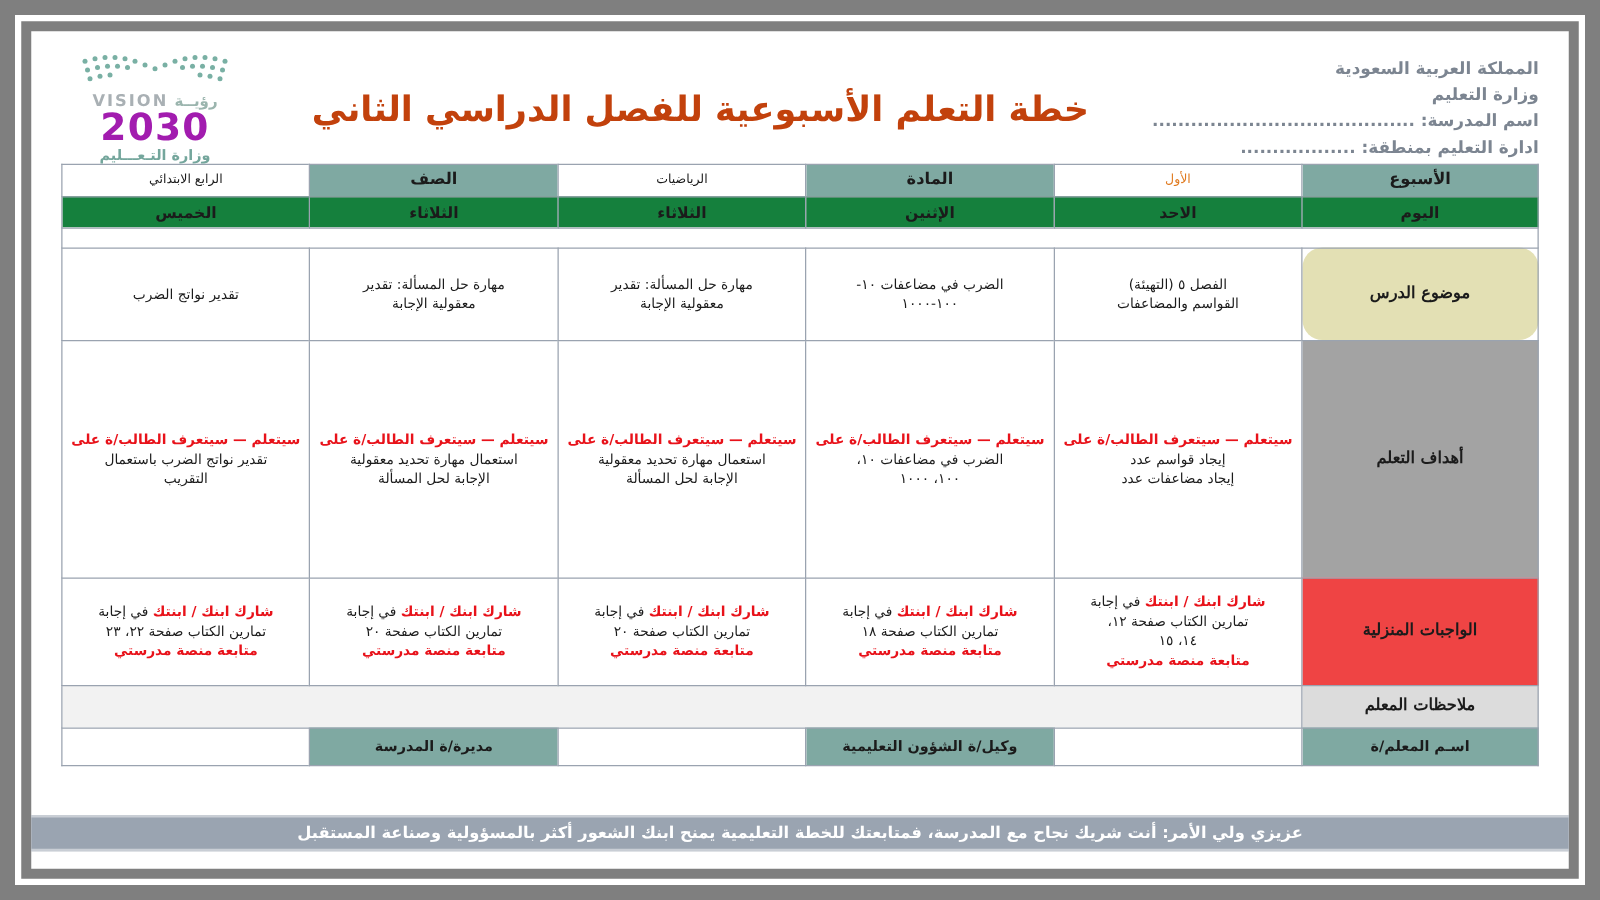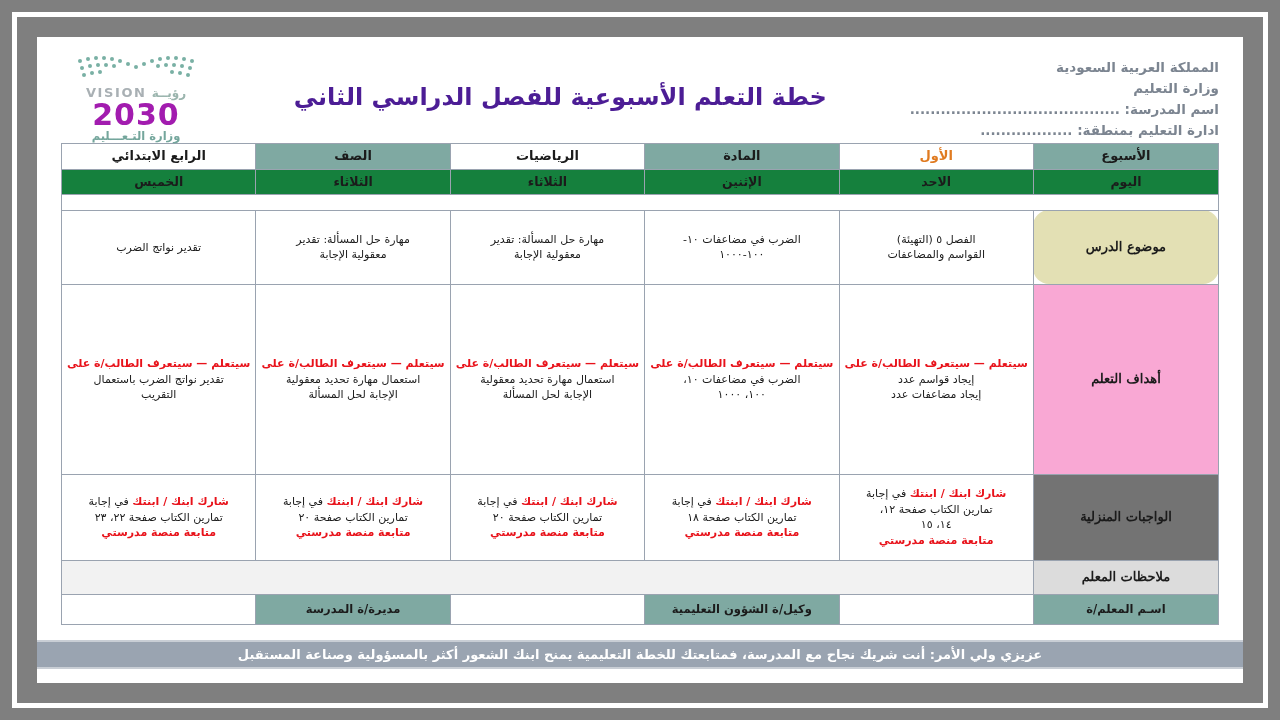--- a/index.html
+++ b/index.html
@@ -21,21 +21,21 @@
     position: absolute;
     left: 0; top: 0;
     width: 1280px; height: 720px;
     background: #7f7f7f;
     padding: 12px;
   }
   #frame-inner {
     width: 100%; height: 100%;
     border: 5px solid #ffffff;
     background: #7f7f7f;
-    padding: 20px;
+    padding: 8px;
   }
 
   
   #page {
     position: relative;
     width: 100%;
     height: 100%;
     background: #ffffff;
     padding: 14px 24px 0 24px;
   }
@@ -59,22 +59,22 @@
     white-space: nowrap;
   }
   .hdr-meta .dots { letter-spacing: 0.5px; }
 
   .hdr-title {
     flex: 1;
     text-align: center;
     padding-top: 32px;
   }
   .hdr-title span {
-    color: #4c1d95;
-    font-size: 24px;
+    color: #c2410c;
+    font-size: 28px;
     font-weight: 700;
   }
 
   
   .logo-wrap {
     width: 150px;
     padding-top: 4px;
     text-align: center;
     direction: ltr;
   }
@@ -131,22 +131,22 @@
   
   .r1-lbl {
     background: #7fa9a2;
     color: #ffffff;
     font-weight: 700;
     font-size: 13px;
     height: 22px;
   }
   .r1-val {
     background: #ffffff;
-    font-weight: 700;
-    font-size: 13px;
+    font-weight: 400;
+    font-size: 10px;
     color: #e8121a;
   }
   .r1-val.orange { color: #e07b21; }
 
   
   .r2 {
     background: #15803d;
     color: #ffffff;
     font-weight: 700;
     font-size: 12.5px;
@@ -161,22 +161,22 @@
     background: #ffffff;
   }
 
   
   .lbl {
     font-weight: 700;
     font-size: 13px;
     font-family: "DejaVu Serif", "Liberation Serif", serif;
   }
   .lbl-topic    { background: #e3e0b4; border-radius: 16px; }
-  .lbl-goals    { background: #f9a8d4; }
-  .lbl-hw       { background: #737373; }
+  .lbl-goals    { background: #a3a3a3; }
+  .lbl-hw       { background: #ef4444; }
   .lbl-notes    { background: #dcdcdc; }
 
   .row-topic td   { height: 74px; }
   .row-goals td   { height: 190px; }
   .row-hw td      { height: 86px; }
   .row-notes td   { height: 34px; background: #f2f2f2; }
   .row-notes td.lbl-notes { background: #dcdcdc; }
   .row-teacher td { height: 30px; }
 
   .cell-text { font-size: 11px; }

